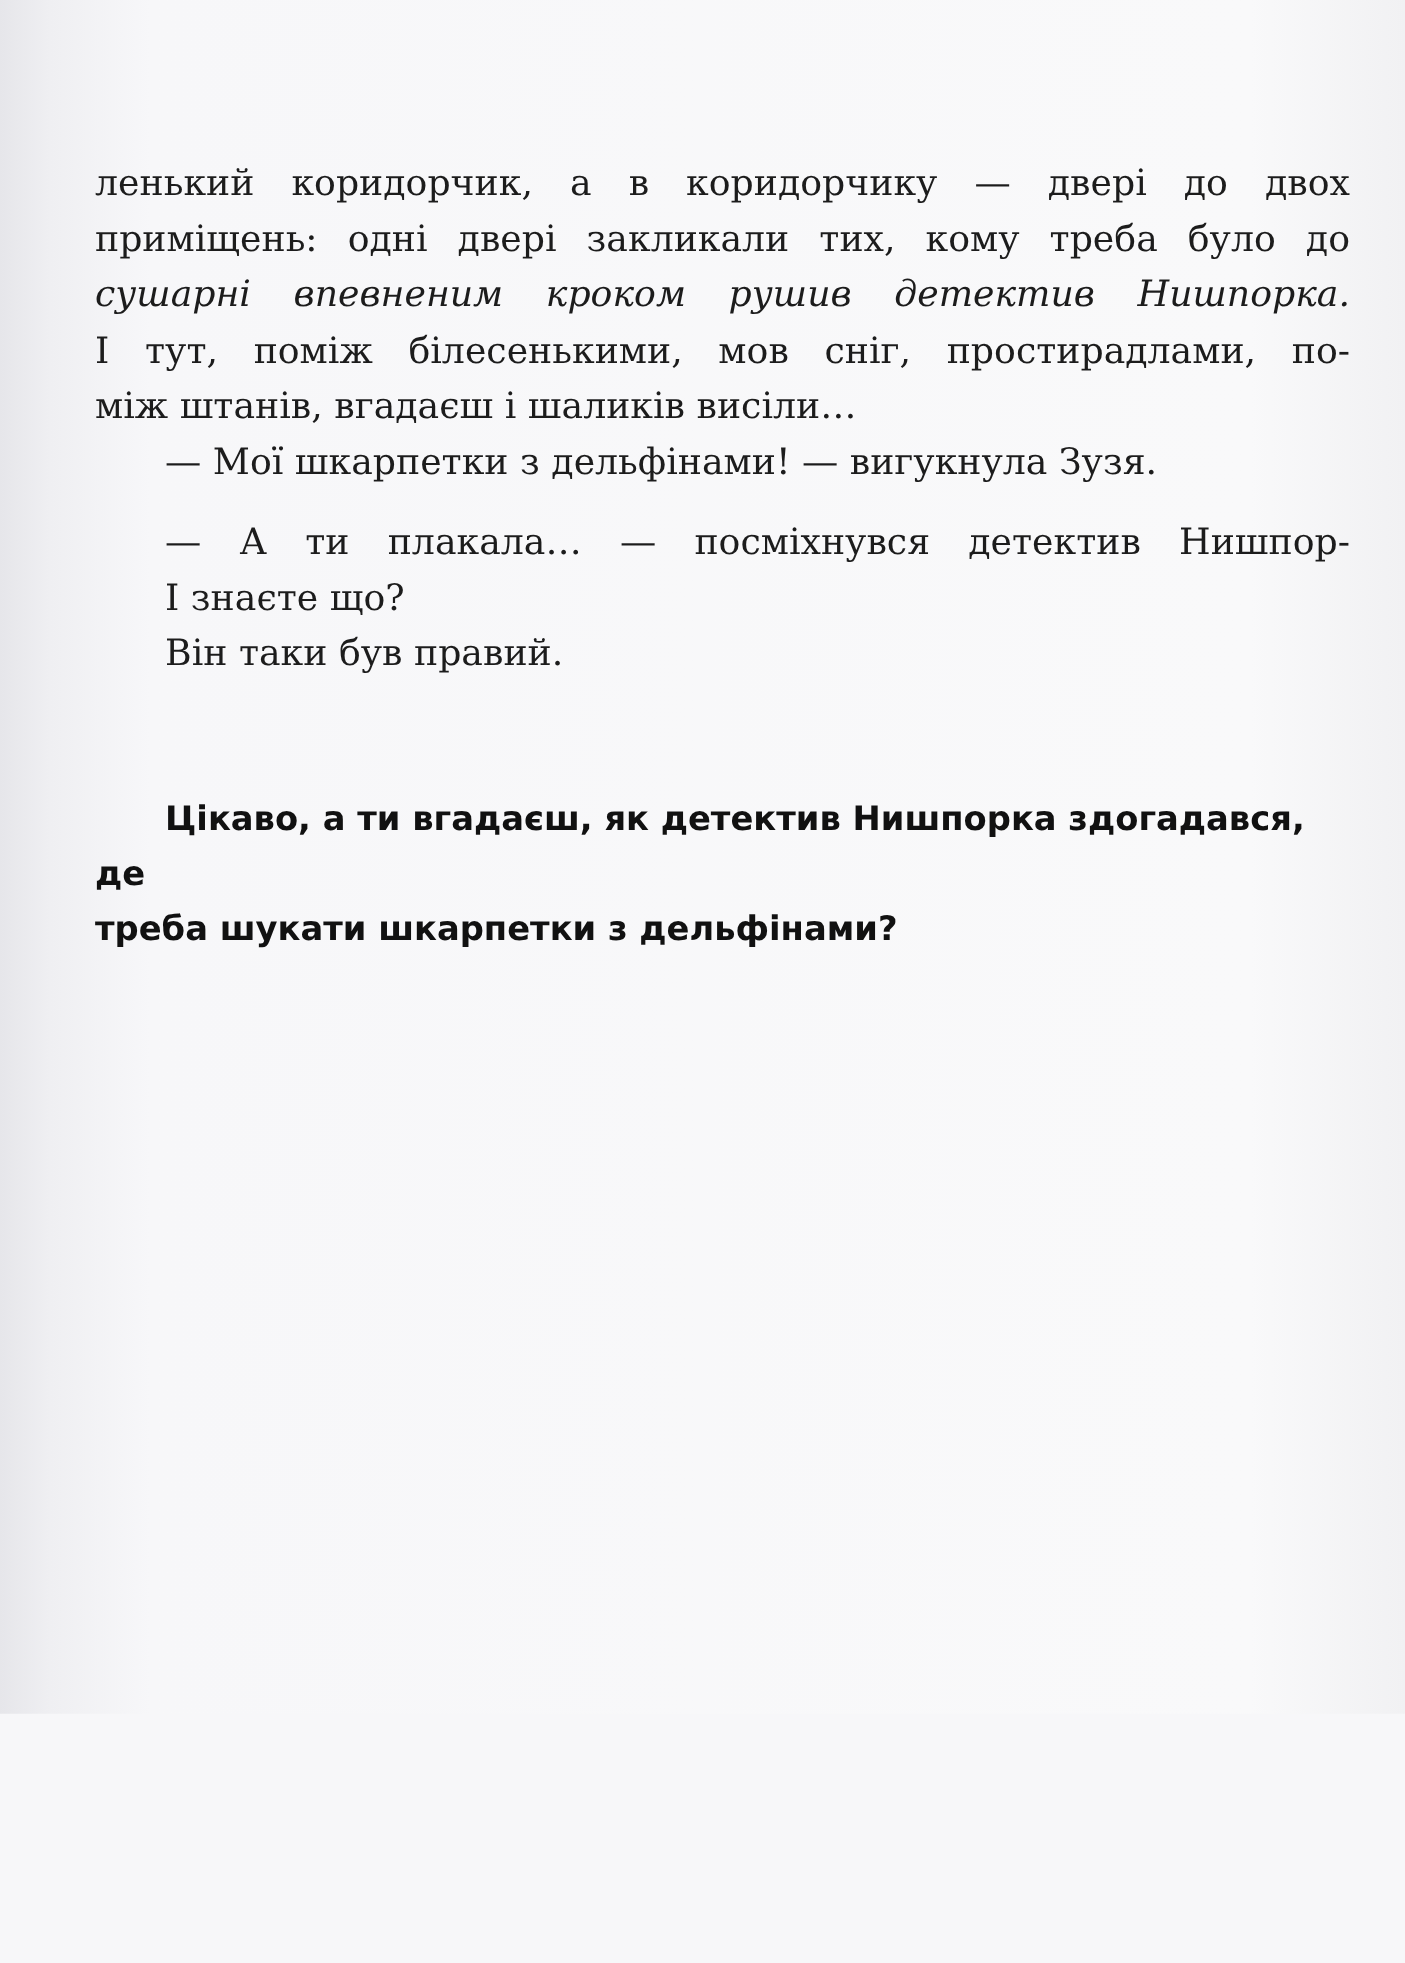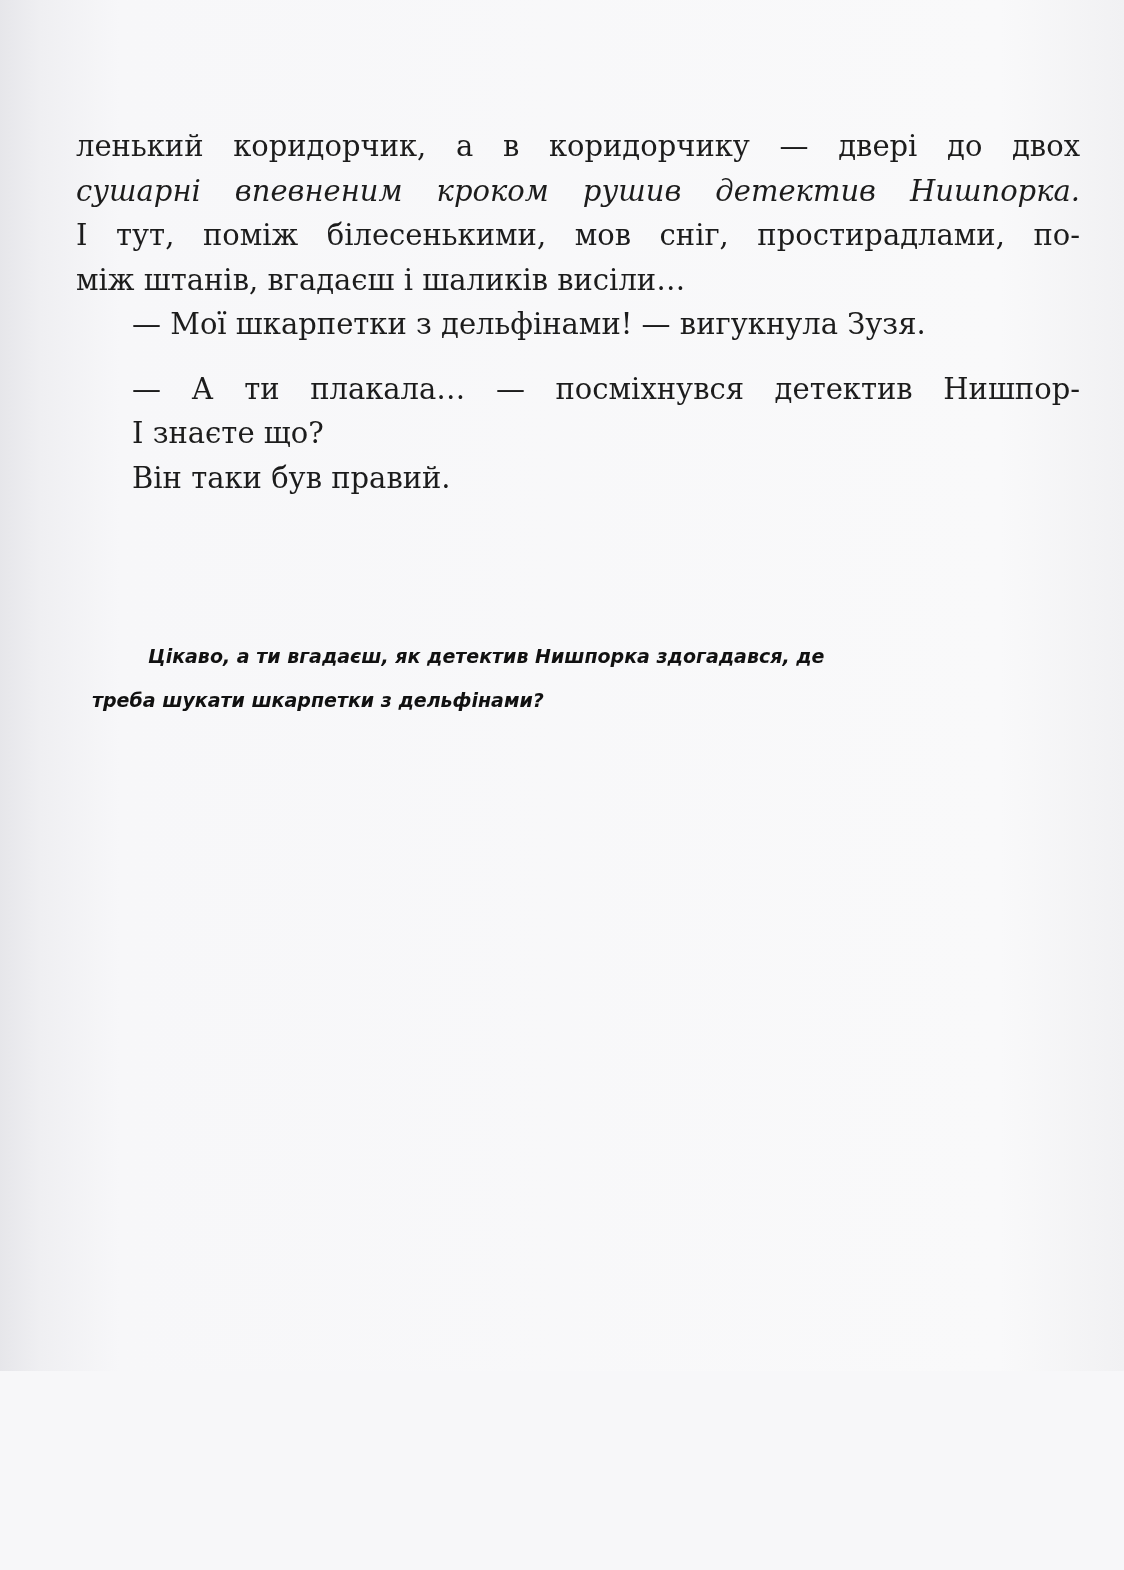--- a/index.html
+++ b/index.html
@@ -32,36 +32,35 @@
       text-align-last: left;
     }
     .body-text p.cont { text-indent: 0; }
     .body-text p.ind { text-indent: 56px; }
     .question {
       position: absolute;
       left: 76px;
       top: 634px;
       width: 1004px;
       font-family: "DejaVu Sans", "Liberation Sans", sans-serif;
-      font-style: italic;
       font-weight: bold;
-      font-size: 19px;
+      font-size: 27px;
       line-height: 44px;
       color: #111;
       text-indent: 56px;
-      margin-left: 16px;
     }
     .question span { display: block; }
   </style>
 </head>
 <body>
 
 <div class="page">
   <div class="body-text">
     <p class="cont" style="text-align-last: justify;">ленький коридорчик, а в коридорчику — двері до двох</p>
+    <p class="cont" style="text-align-last: justify;">приміщень: одні двері закликали тих, кому треба було до</p>
     <p class="cont" style="text-align-last: justify; font-style: italic;">сушарні впевненим кроком рушив детектив Нишпорка.</p>
     <p class="cont" style="text-align-last: justify;">І тут, поміж білесенькими, мов сніг, простирадлами, по-</p>
     <p class="cont">між штанів, вгадаєш і шаликів висіли…</p>
     <p class="ind">— Мої шкарпетки з дельфінами! — вигукнула Зузя.</p>
     <p class="ind" style="text-align-last: justify; margin-top: 20px;">— А ти плакала… — посміхнувся детектив Нишпор-</p>
     <p class="ind">І знаєте що?</p>
     <p class="ind">Він таки був правий.</p>
   </div>
 
   <div class="question">

